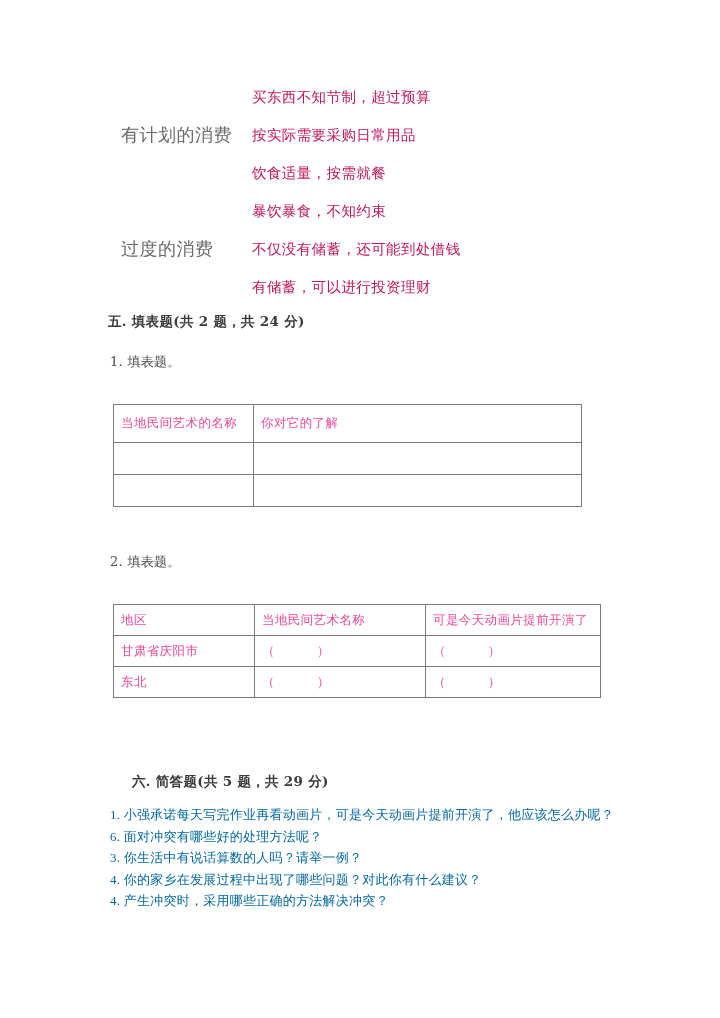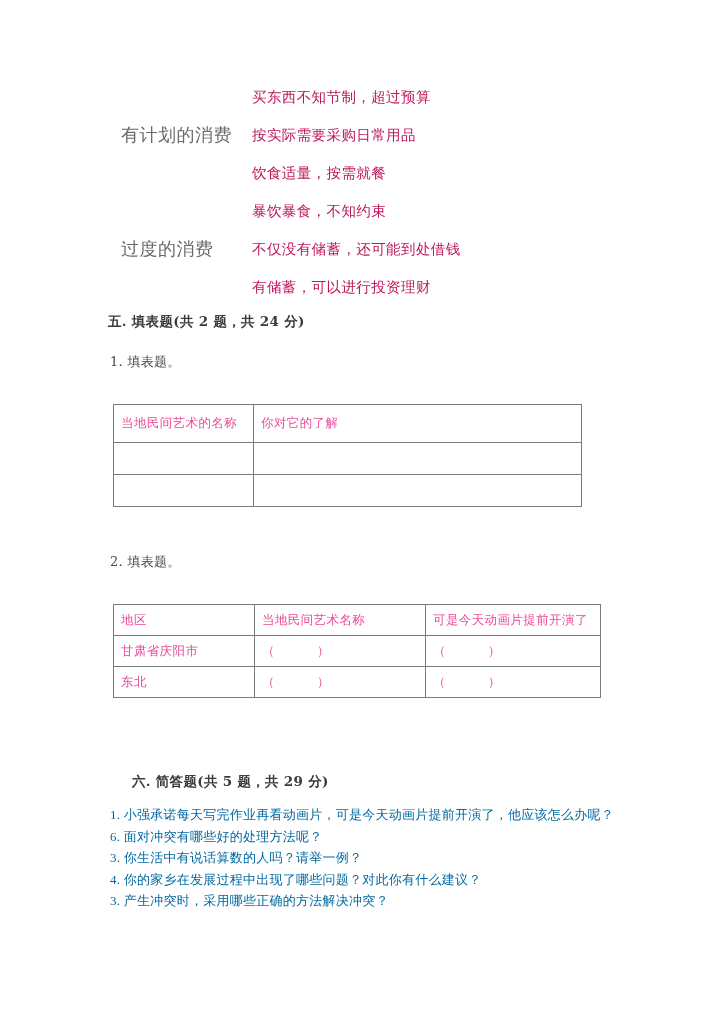--- a/index.html
+++ b/index.html
@@ -218,16 +218,16 @@
     </tbody>
   </table>
 
   <div class="sec-heading" style="top:773px;margin-left:24px;">六. 简答题(共 5 题，共 29 分)</div>
 
   <div class="qa-block">
     <div class="qa-item">1. 小强承诺每天写完作业再看动画片，可是今天动画片提前开演了，他应该怎么办呢？</div>
     <div class="qa-item">6. 面对冲突有哪些好的处理方法呢？</div>
     <div class="qa-item">3. 你生活中有说话算数的人吗？请举一例？</div>
     <div class="qa-item">4. 你的家乡在发展过程中出现了哪些问题？对此你有什么建议？</div>
-    <div class="qa-item">3. 产生冲突时，采用哪些正确的方法解决冲突？</div>
+    <div class="qa-item">4. 产生冲突时，采用哪些正确的方法解决冲突？</div>
   </div>
 
 </div>
 
 </body></html>

